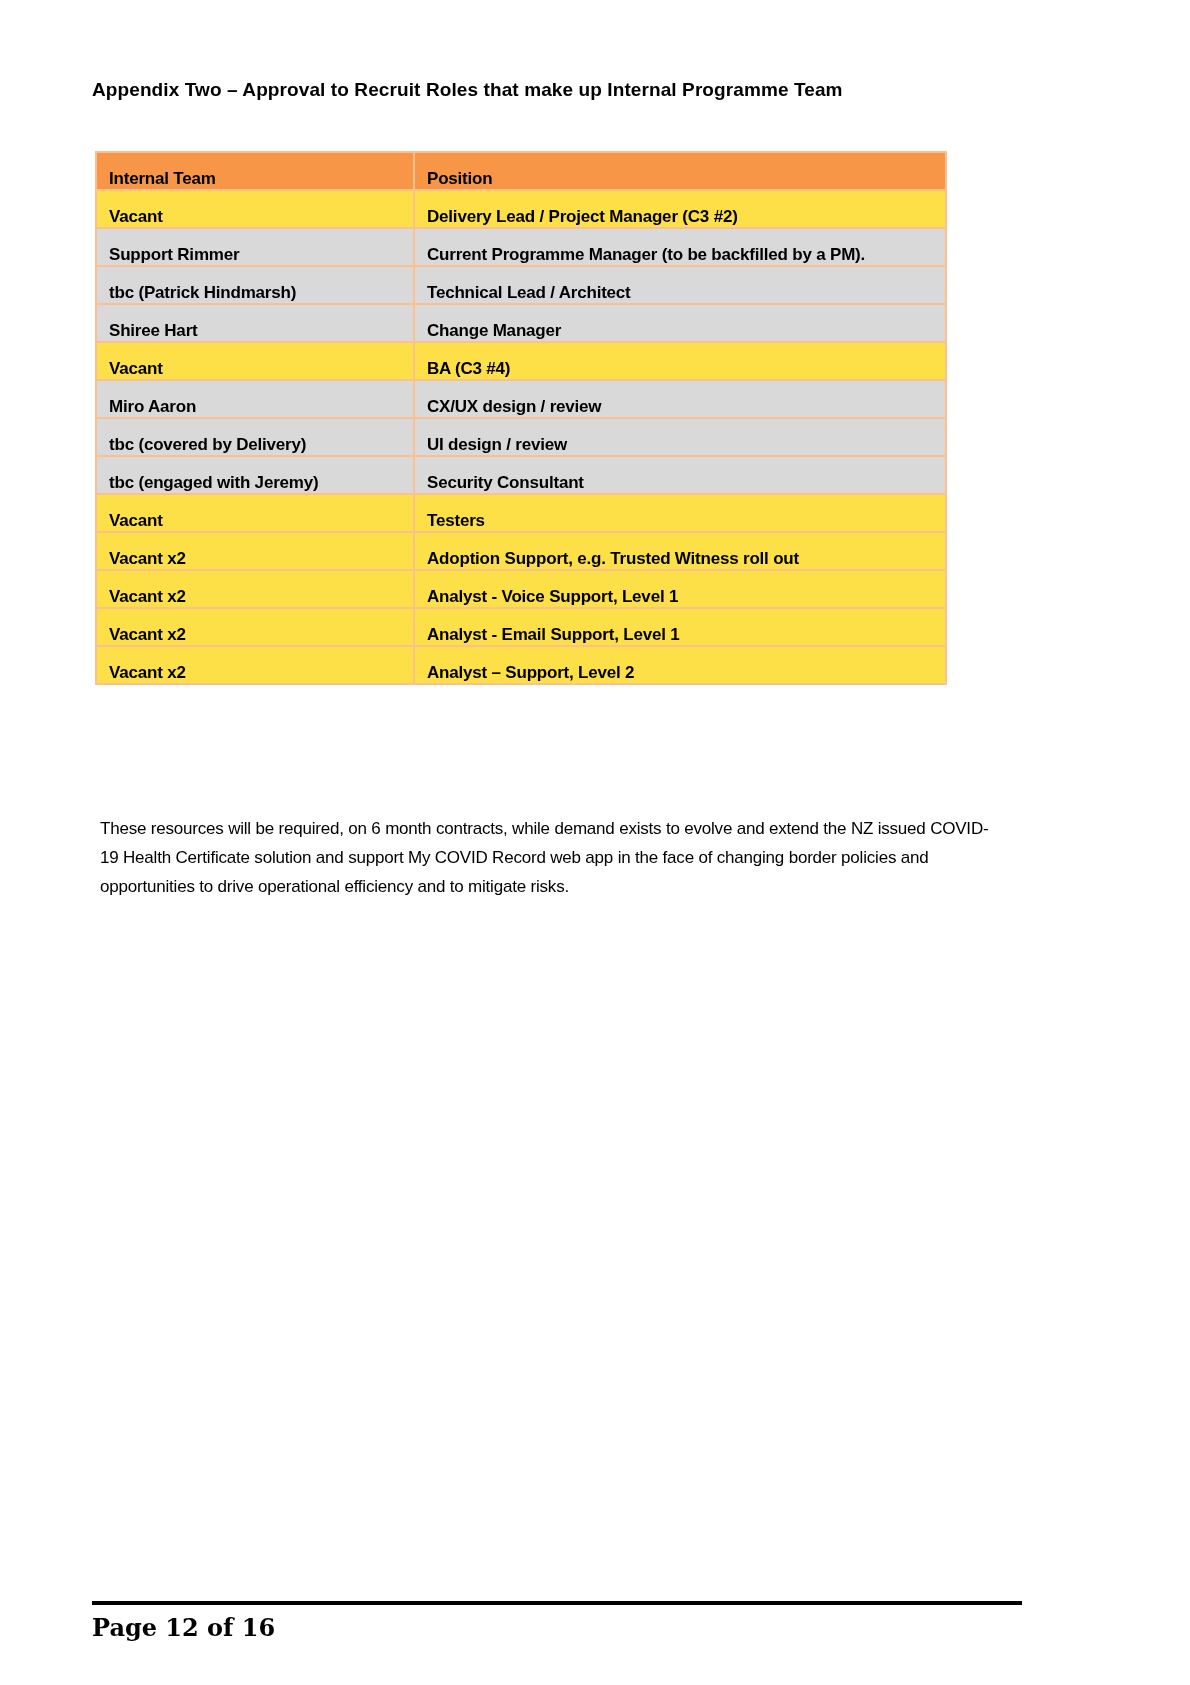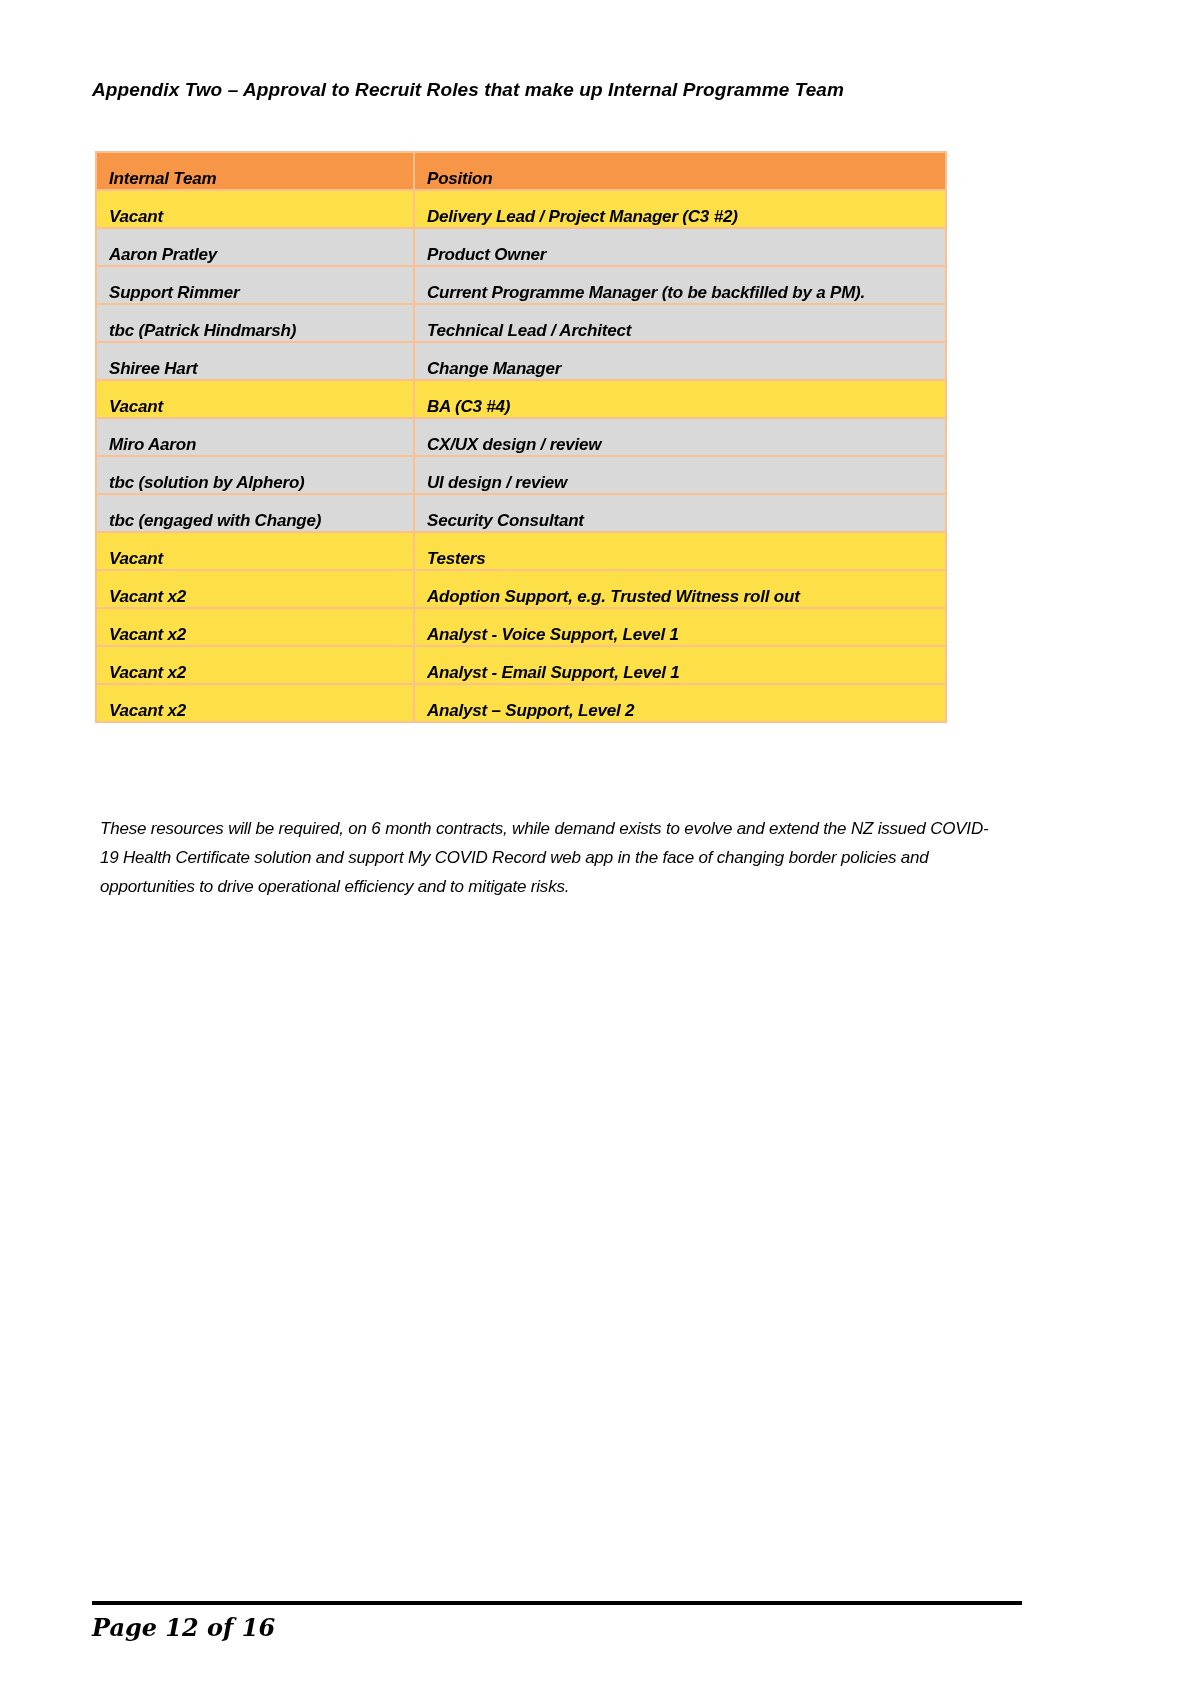--- a/index.html
+++ b/index.html
@@ -16,21 +16,20 @@
     background: #ffffff;
     color: var(--text);
     font-family: "Liberation Sans", sans-serif;
     position: relative;
     overflow: hidden;
   }
   .page {
     position: relative;
     width: 948px;
     height: 1685px;
-    font-style: italic;
   }
   .doc-title {
     position: absolute;
     top: 79px;
     left: 92px;
     margin: 0;
     font-size: 19px;
     font-weight: bold;
     letter-spacing: 0.1px;
     color: var(--text);
@@ -113,49 +112,45 @@
         <th>Internal Team</th>
         <th>Position</th>
       </tr>
     </thead>
     <tbody id="roles-table-body">
         <tr>
           <td>Vacant</td>
           <td>Delivery Lead / Project Manager (C3 #2)</td>
         </tr>
         <tr class="shaded">
-          <td>Aaron Pratley</td>
-          <td>Product Owner</td>
-        </tr>
-        <tr class="shaded">
           <td>Support Rimmer</td>
           <td>Current Programme Manager (to be backfilled by a PM).</td>
         </tr>
         <tr class="shaded">
           <td>tbc (Patrick Hindmarsh)</td>
           <td>Technical Lead / Architect</td>
         </tr>
         <tr class="shaded">
           <td>Shiree Hart</td>
           <td>Change Manager</td>
         </tr>
         <tr>
           <td>Vacant</td>
           <td>BA (C3 #4)</td>
         </tr>
         <tr class="shaded">
           <td>Miro Aaron</td>
           <td>CX/UX design / review</td>
         </tr>
         <tr class="shaded">
-          <td>tbc (solution by Alphero)</td>
+          <td>tbc (covered by Delivery)</td>
           <td>UI design / review</td>
         </tr>
         <tr class="shaded">
-          <td>tbc (engaged with Change)</td>
+          <td>tbc (engaged with Jeremy)</td>
           <td>Security Consultant</td>
         </tr>
         <tr>
           <td>Vacant</td>
           <td>Testers</td>
         </tr>
         <tr>
           <td>Vacant x2</td>
           <td>Adoption Support, e.g. Trusted Witness roll out</td>
         </tr>

